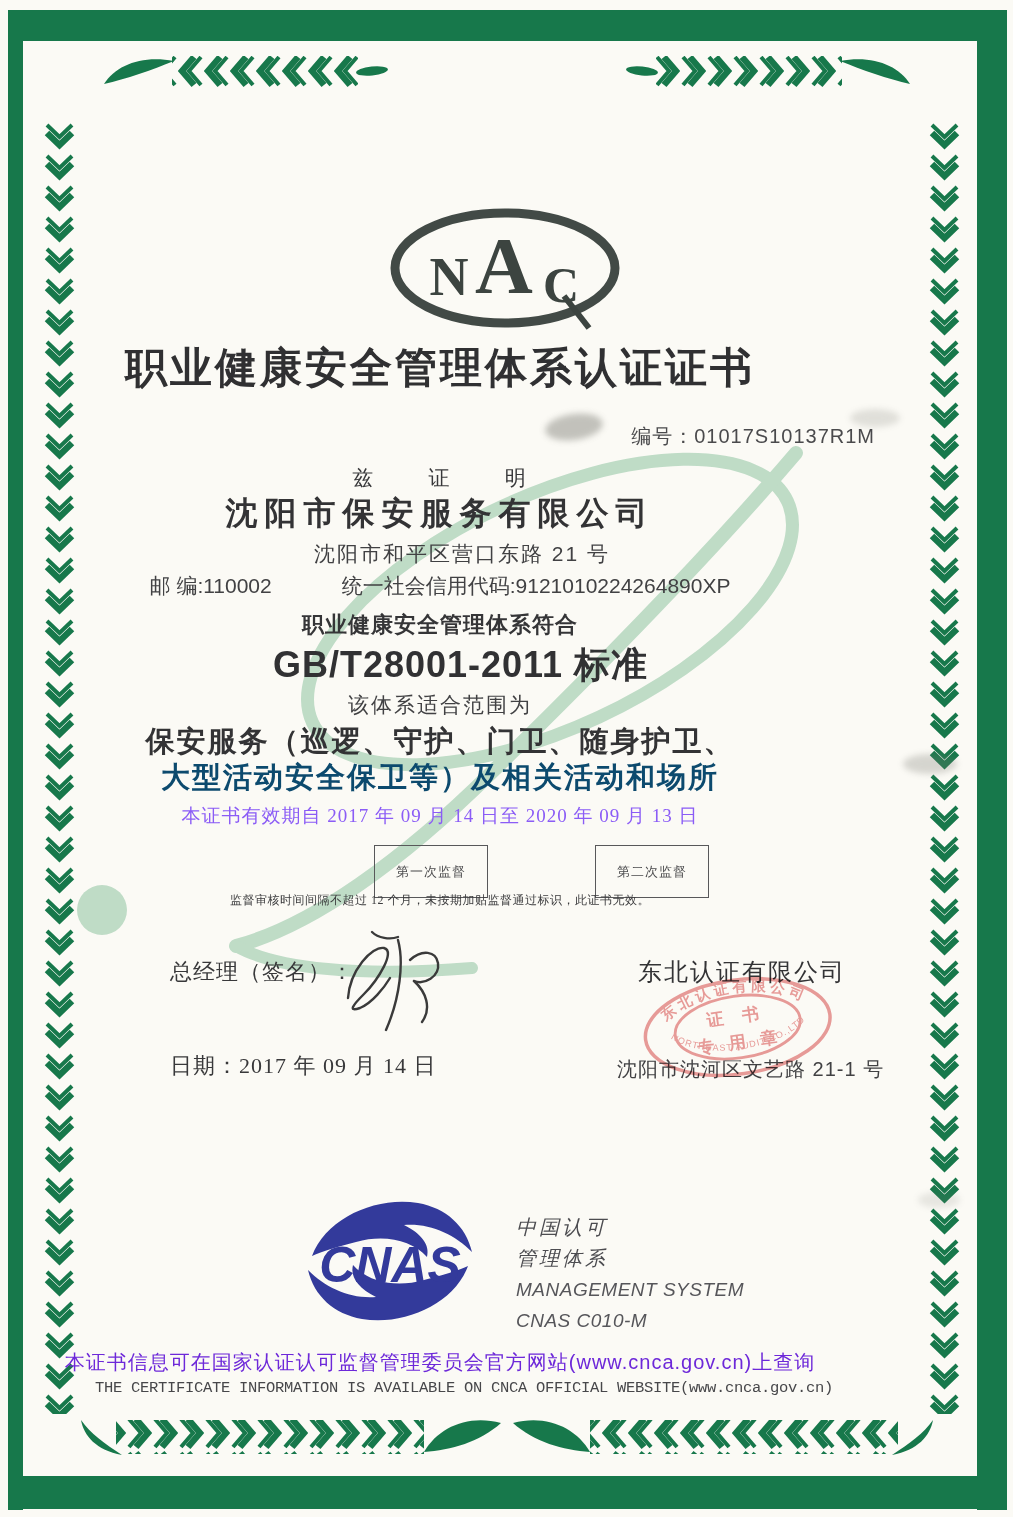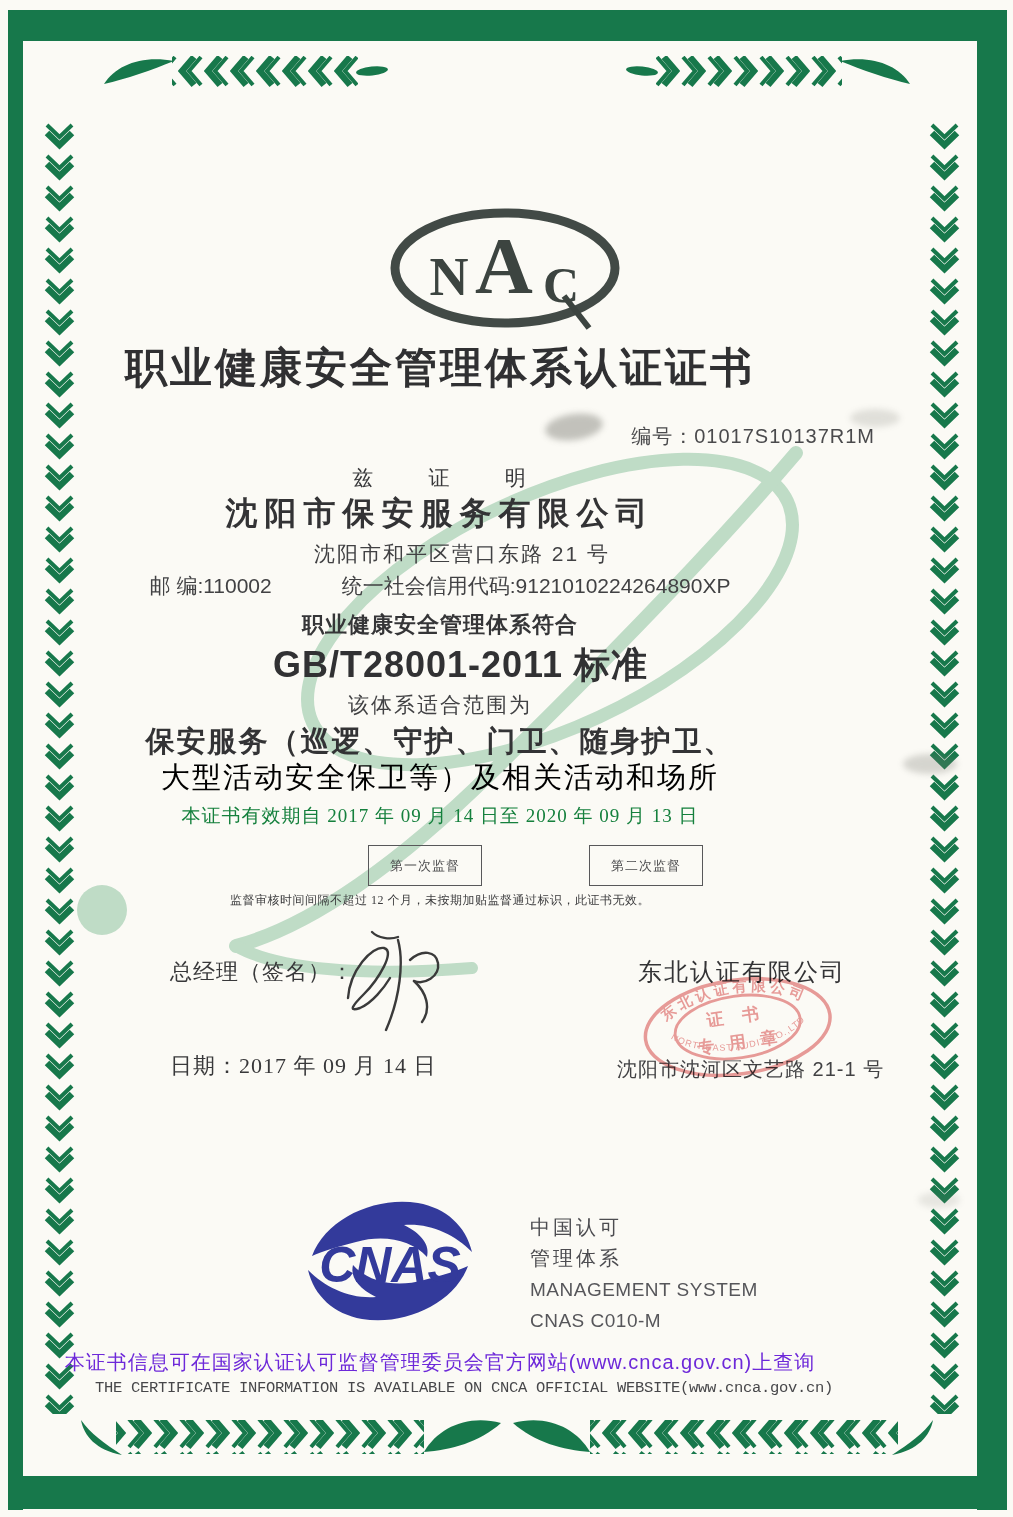--- a/index.html
+++ b/index.html
@@ -34,36 +34,36 @@
   .cert-title{top:340px;font-size:42px;font-weight:bold;letter-spacing:3px;color:#303032;}
   .serial{top:423px;left:0;width:875px;text-align:right;font-size:20px;letter-spacing:1px;color:#4a4a4c;}
   .certify{top:464px;font-size:21px;word-spacing:46px;letter-spacing:2px;color:#38383a;}
   .company{top:492px;font-size:32px;font-weight:bold;letter-spacing:7px;color:#333335;}
   .addr{top:540px;font-size:21px;letter-spacing:2px;color:#414143;padding-left:44px;}
   .postal-row{top:572px;display:flex;justify-content:center;gap:70px;font-size:21px;color:#414143;text-align:right;}
   .system-line{top:610px;font-size:22px;font-weight:bold;letter-spacing:1px;color:#353537;}
   .standard-line{top:641px;font-size:36px;font-weight:bold;letter-spacing:1px;color:#313133;padding-left:41px;}
   .scope-intro{top:691px;font-size:21px;letter-spacing:2px;color:#414143;}
   .scope1{top:722px;font-size:29px;font-weight:bold;letter-spacing:2px;color:#333335;}
-  .scope2{top:758px;font-size:29px;font-weight:normal;letter-spacing:2px;color:#000000;}
-  .validity{top:803px;font-size:19px;letter-spacing:1px;color:#15803d;font-family:Liberation Serif, serif;}
-  .supbox{position:absolute;top:845px;width:114px;height:41px;border:1.3px solid #58585a;
+  .scope2{top:758px;font-size:29px;font-weight:bold;letter-spacing:2px;color:#0c4a6e;}
+  .validity{top:803px;font-size:19px;letter-spacing:1px;color:#8b5cf6;font-family:Liberation Serif, serif;}
+  .supbox{position:absolute;top:845px;width:114px;height:53px;border:1.3px solid #58585a;
           display:flex;align-items:center;justify-content:center;font-size:13px;
-          letter-spacing:1px;color:#4a4a4c;z-index:2;font-family:"Liberation Serif",serif;}
+          letter-spacing:1px;color:#4a4a4c;z-index:2;font-family:"Liberation Serif",serif;margin-left:6px;}
   .supbox1{left:368px;} .supbox2{left:589px;}
   .sup-note{top:892px;font-size:12px;color:#3c3c3e;letter-spacing:.5px;}
   .signer-label{top:957px;left:170px;font-size:22px;color:#38383a;letter-spacing:1px;}
   .issuer-name{top:956px;left:638px;font-size:24px;letter-spacing:2px;color:#333335;}
   .signature{left:318px;top:918px;z-index:2;}
   .stamp{left:632px;top:966px;z-index:3;transform:rotate(-8deg);opacity:.88;mix-blend-mode:multiply;}
   .date-line{top:1051px;left:170px;font-size:22px;letter-spacing:1px;color:#38383a;}
   .issuer-addr{top:1056px;left:617px;font-size:20px;letter-spacing:1px;color:#414143;}
 
   .cnas-logo{left:298px;top:1194px;z-index:2;}
-  .cnas-text{left:530px;top:1212px;line-height:31px;color:#4c4c50;z-index:2;}
+  .cnas-text{left:516px;top:1212px;line-height:31px;color:#4c4c50;z-index:2;font-style:italic;}
   .cnas-text .l1,.cnas-text .l2{font-size:20px;letter-spacing:3px;}
   .cnas-text .l3,.cnas-text .l4{font-size:19px;letter-spacing:.5px;color:#56565a;}
 
   .footer-cn{top:1349px;font-size:20px;letter-spacing:1px;color:#6d28d9;}
   .footer-en{top:1379px;font-size:15.5px;font-family:"Liberation Mono",monospace;letter-spacing:-.3px;color:#47474a;margin-left:24px;}
 
   .smudge{position:absolute;border-radius:50%;filter:blur(3px);z-index:1;}
 
   .stamp text{fill:var(--stamp-red);}
   .stamp .ring{stroke:var(--stamp-red);fill:none;}

